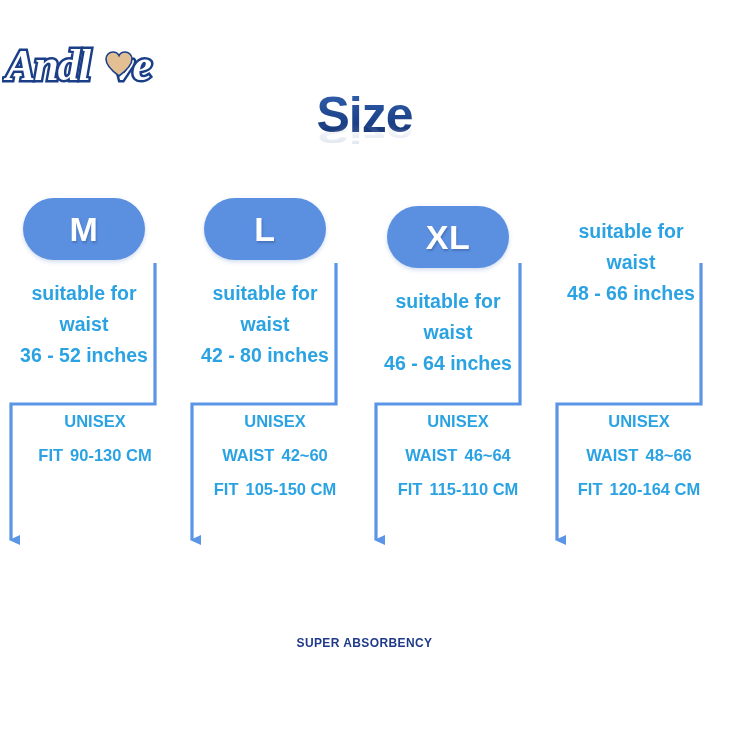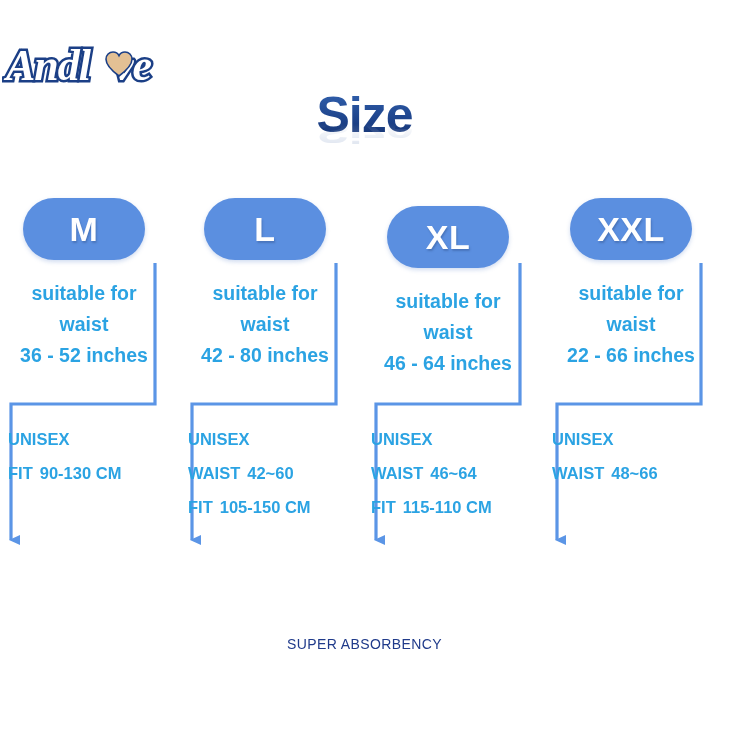--- a/index.html
+++ b/index.html
@@ -106,41 +106,41 @@
     color: #2ba3e3;
     font-weight: bold;
     font-size: 19.5px;
     line-height: 31px;
   }
   .suitable-label { display: block; }
   .suitable-range { display: block; }
 
   .detail-block {
     position: absolute;
-    top: 422px;
+    top: 404px;
     width: 174px;
-    text-align: left;
+    text-align: center;
     color: #2ba3e3;
     font-weight: bold;
     font-size: 16.5px;
     line-height: 34px;
   }
   .detail-row { display: block; white-space: nowrap; }
   .detail-row .rk { margin-right: 7px; }
 
   
   #footer-note {
     position: absolute;
     left: 0;
     top: 636px;
     width: 729px;
     text-align: center;
     color: #1f3a8a;
-    font-weight: normal;
-    font-size: 14px;
+    font-weight: bold;
+    font-size: 12px;
     letter-spacing: .4px;
   }
 </style>
 </head>
 <body>
 
 <div id="page">
 
   <div id="brand-logo">
     <svg width="200" height="62" viewBox="0 0 200 62" xmlns="http://www.w3.org/2000/svg">
@@ -199,25 +199,24 @@
   <div class="size-column" style="left:361px;margin-top:8px;">
     <div class="size-badge">XL</div>
     <div class="suitable-block">
       <span class="suitable-label">suitable for</span>
       <span class="suitable-label">waist</span>
       <span class="suitable-range">46 - 64 inches</span>
     </div>
   </div>
 
   <div class="size-column" style="left:544px;">
-    <div class="size-badge">XXL</div>
-    <div class="suitable-block">
-      <span class="suitable-label">suitable for</span>
-      <span class="suitable-label">waist</span>
-      <span class="suitable-range">22 - 66 inches</span>
+    <div class="suitable-block">
+      <span class="suitable-label">suitable for</span>
+      <span class="suitable-label">waist</span>
+      <span class="suitable-range">48 - 66 inches</span>
     </div>
   </div>
 
   <div class="detail-block" style="left:8px;">
     <span class="detail-row">UNISEX</span>
     <span class="detail-row"><span class="rk">FIT</span><span>90-130 CM</span></span>
   </div>
 
   <div class="detail-block" style="left:188px;">
     <span class="detail-row">UNISEX</span>
@@ -227,17 +226,18 @@
 
   <div class="detail-block" style="left:371px;">
     <span class="detail-row">UNISEX</span>
     <span class="detail-row"><span class="rk">WAIST</span><span>46~64</span></span>
     <span class="detail-row"><span class="rk">FIT</span><span>115-110 CM</span></span>
   </div>
 
   <div class="detail-block" style="left:552px;">
     <span class="detail-row">UNISEX</span>
     <span class="detail-row"><span class="rk">WAIST</span><span>48~66</span></span>
+    <span class="detail-row"><span class="rk">FIT</span><span>120-164 CM</span></span>
   </div>
 
   <div id="footer-note">SUPER ABSORBENCY</div>
 
 </div>
 
 </body></html>

